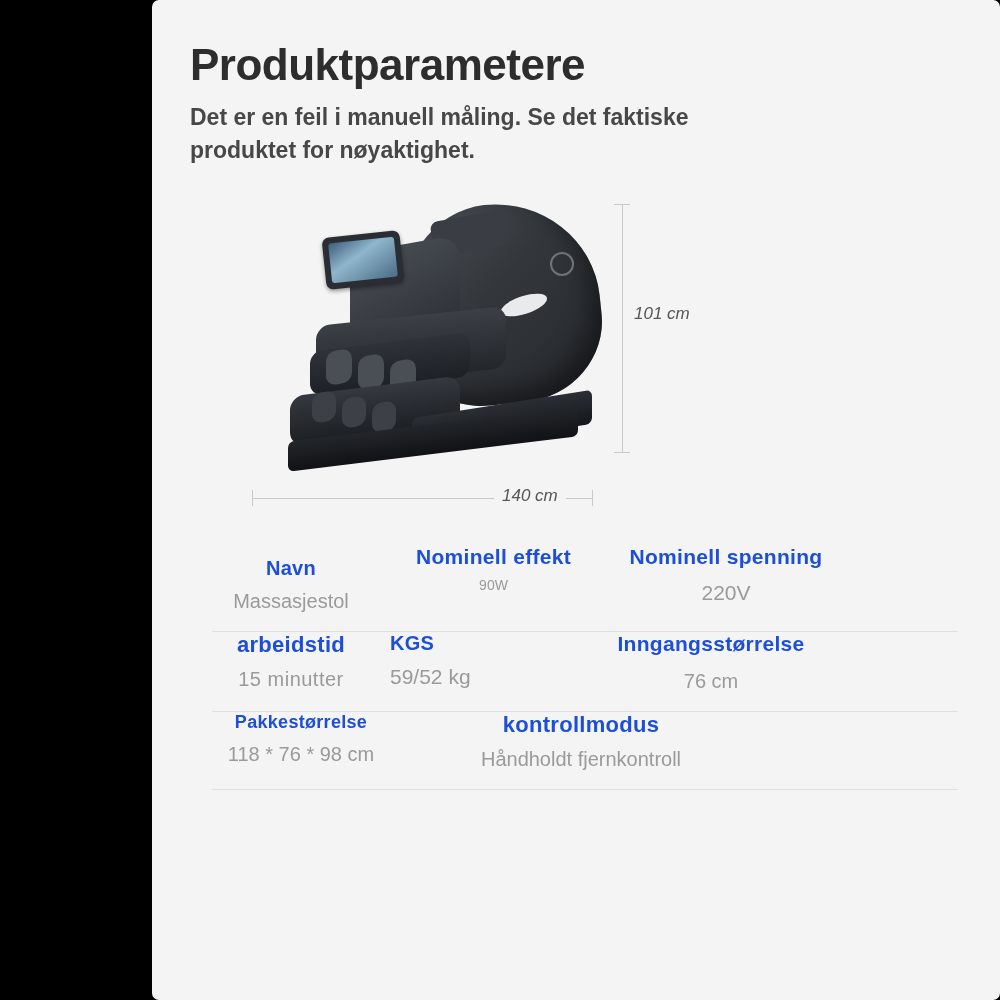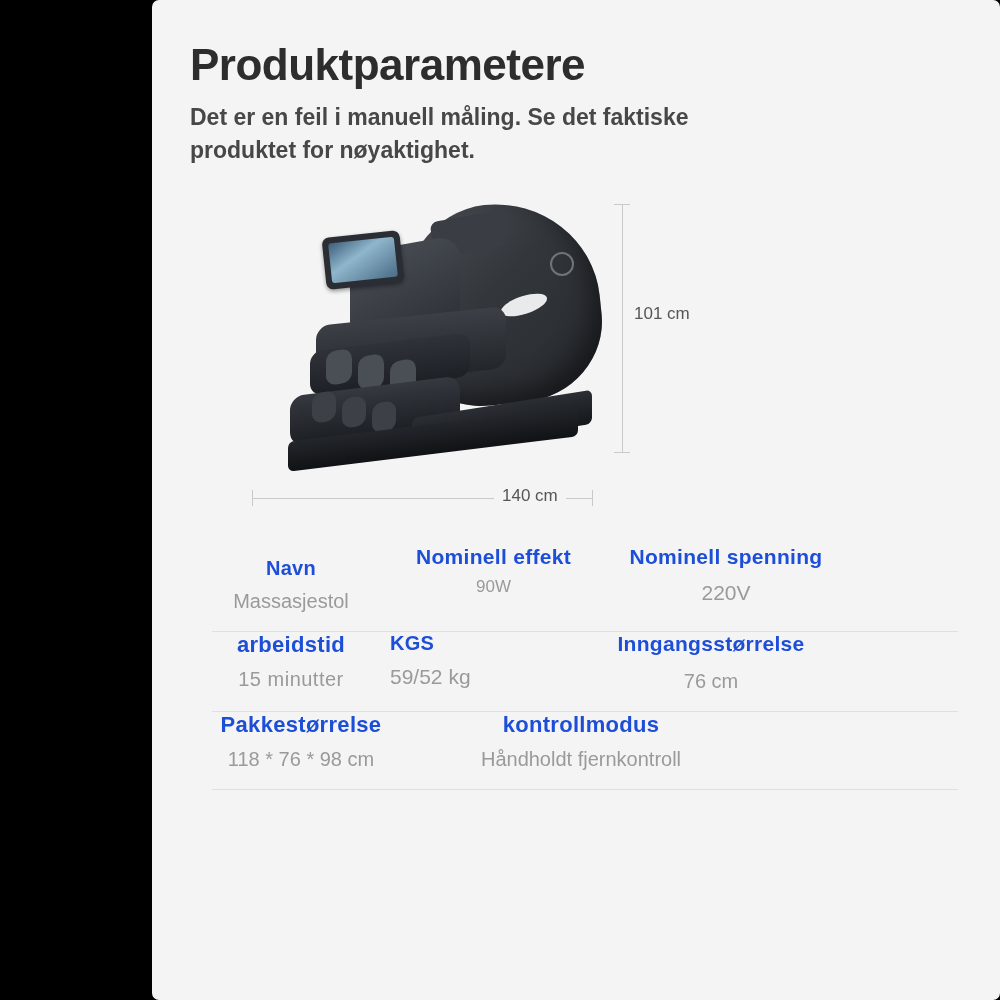--- a/index.html
+++ b/index.html
@@ -210,20 +210,21 @@
     width: 1px;
   }
   .dim-h {
     height: 1px;
   }
   .dim-label {
     position: absolute;
     font-size: 17px;
     color: #565656;
     white-space: nowrap;
+    font-style: italic;
   }
   .tick {
     position: absolute;
     background: #c9c9c9;
   }
 
   
   .specs {
     position: absolute;
     left: 38px;
@@ -259,35 +260,35 @@
     white-space: nowrap;
   }
   
   .r1c1 { width: 200px; text-align: center; padding-left: 10px; }
   .r1c2 { width: 215px; text-align: center; }
   .r1c3 { width: 250px; text-align: center; }
   .r1c2 .spec-key { font-size: 21px; }
   .r1c3 .spec-key { font-size: 21px; }
   .r1c1 .spec-key { margin-top: 12px; }
   .r1c1 .spec-val { font-size: 20px; }
-  .r1c2 .spec-val { margin-top: 8px; font-size: 17px; }
+  .r1c2 .spec-val { margin-top: 8px; font-size: 14px; }
   .r1c3 .spec-val { margin-top: 12px; font-size: 21px; }
 
   .r2c1 { width: 200px; text-align: center; padding-left: 10px; }
   .r2c2 { width: 185px; }
   .r2c3 { width: 280px; text-align: center; }
   .r2c1 .spec-key { font-size: 22px; }
   .r2c1 .spec-val { font-size: 20px; letter-spacing: 0.5px; }
   .r2c2 .spec-val { font-size: 21px; }
   .r2c3 .spec-key { font-size: 21px; }
   .r2c3 .spec-val { font-size: 20px; margin-top: 14px; }
 
   .r3c1 { width: 230px; text-align: center; padding-left: 0px; }
   .r3c2 { width: 330px; text-align: center; }
-  .r3c1 .spec-key { font-size: 22px; }
+  .r3c1 .spec-key { font-size: 18px; }
   .r3c1 .spec-val { font-size: 20px; }
   .r3c2 .spec-key { font-size: 22px; }
   .r3c2 .spec-val { font-size: 20px; }
 </style>
 </head>
 <body>
 
 <div class="page">
   <div class="sheet">
 

